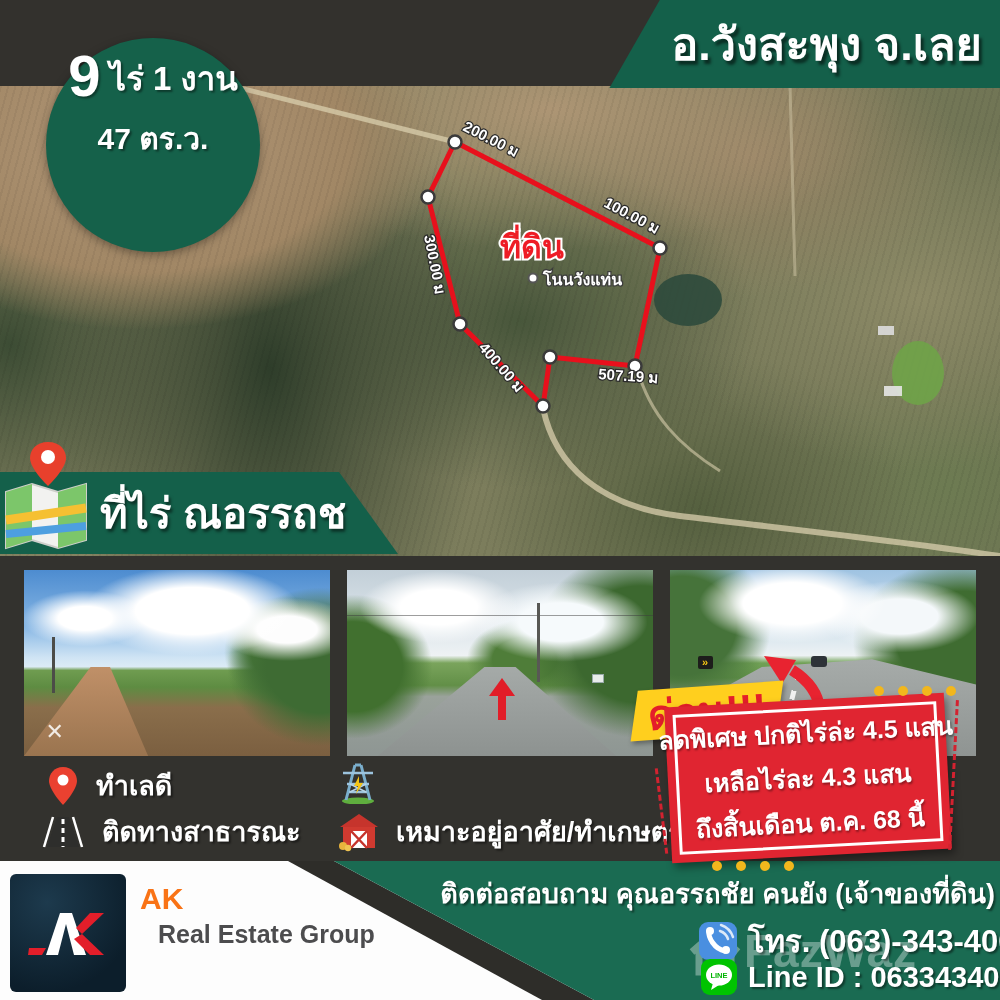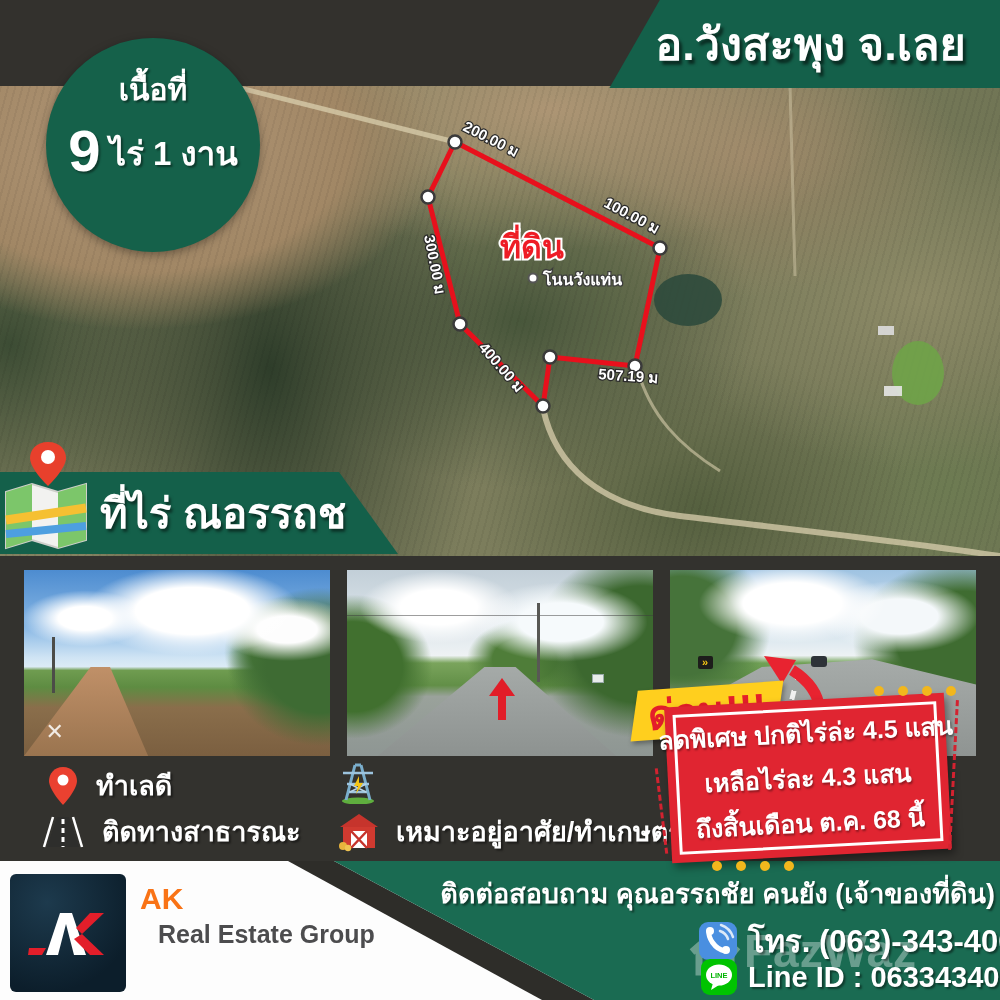--- a/index.html
+++ b/index.html
@@ -33,21 +33,21 @@
   .map-overlay{position:absolute;left:0;top:0;z-index:2;}
   .dim-label{font-size:15px;font-weight:bold;fill:#fff;stroke:#2b2b2b;stroke-width:2.5px;paint-order:stroke;}
   .plot-label{font-size:32px;font-weight:bold;fill:#ee1c25;stroke:#fff;stroke-width:4px;paint-order:stroke;}
   .place-label{font-size:16px;font-weight:bold;fill:#fff;stroke:#3c3c3c;stroke-width:2.5px;paint-order:stroke;}
   
   .header-band{position:absolute;left:0;top:0;width:1000px;height:86px;background:#33312d;z-index:3;}
   .loc-banner{
     position:absolute;left:580px;top:0;width:420px;height:88px;z-index:4;
     background:#14604a;
     clip-path:polygon(19% 0,100% 0,100% 100%,7% 100%);
-    display:flex;align-items:center;justify-content:flex-end;padding-right:34px;
+    display:flex;align-items:center;justify-content:flex-end;padding-right:18px;
   }
   .loc-banner span{font-size:45px;font-weight:bold;text-shadow:3px 4px 3px rgba(0,0,0,.55);}
   .area-badge{
     position:absolute;left:46px;top:38px;width:214px;height:214px;border-radius:50%;
     background:#15614a;z-index:5;text-align:center;
     box-shadow:0 3px 10px rgba(0,0,0,.35);
   }
   .area-badge .b1{margin-top:28px;font-size:30px;font-weight:bold;text-shadow:2px 2px 2px rgba(0,0,0,.4);}
   .area-badge .b2{margin-top:4px;font-size:33px;font-weight:bold;text-shadow:2px 2px 2px rgba(0,0,0,.4);}
   .area-badge .b2 .num{font-size:58px;vertical-align:-6px;}
@@ -202,22 +202,22 @@
       <text class="place-label" x="543" y="199">โนนวังแท่น</text>
     </svg>
   </div>
 
   <div class="header-band"></div>
   <div class="loc-banner">
     <span>อ.วังสะพุง จ.เลย</span>
   </div>
 
   <div class="area-badge">
-    <div class="b1">เนื้อที่</div>
     <div class="b2"><span class="num">9</span> <span>ไร่ 1 งาน</span></div>
+    <div class="b3">47 ตร.ว.</div>
   </div>
 
   <div class="title-banner">
     <span>ที่ไร่ ณอรรถช</span>
   </div>
   <svg class="map-pin-art" width="92" height="120" viewBox="0 0 92 120">
     <polygon points="4,58 30,50 56,58 84,50 84,106 56,114 30,106 4,114" fill="#f2f2f0" stroke="#cfcfcb" stroke-width="2"></polygon>
     <polygon points="4,58 30,50 30,106 4,114" fill="#7cc66a"></polygon>
     <polygon points="56,58 84,50 84,106 56,114" fill="#7cc66a"></polygon>
     <path d="M4,86 L84,74" stroke="#f5c032" stroke-width="9" fill="none"></path>

